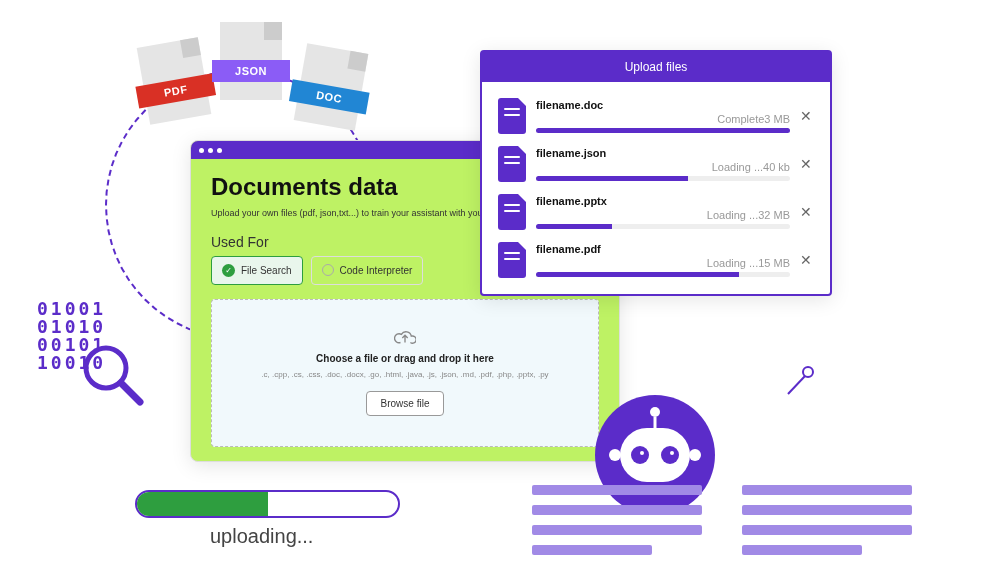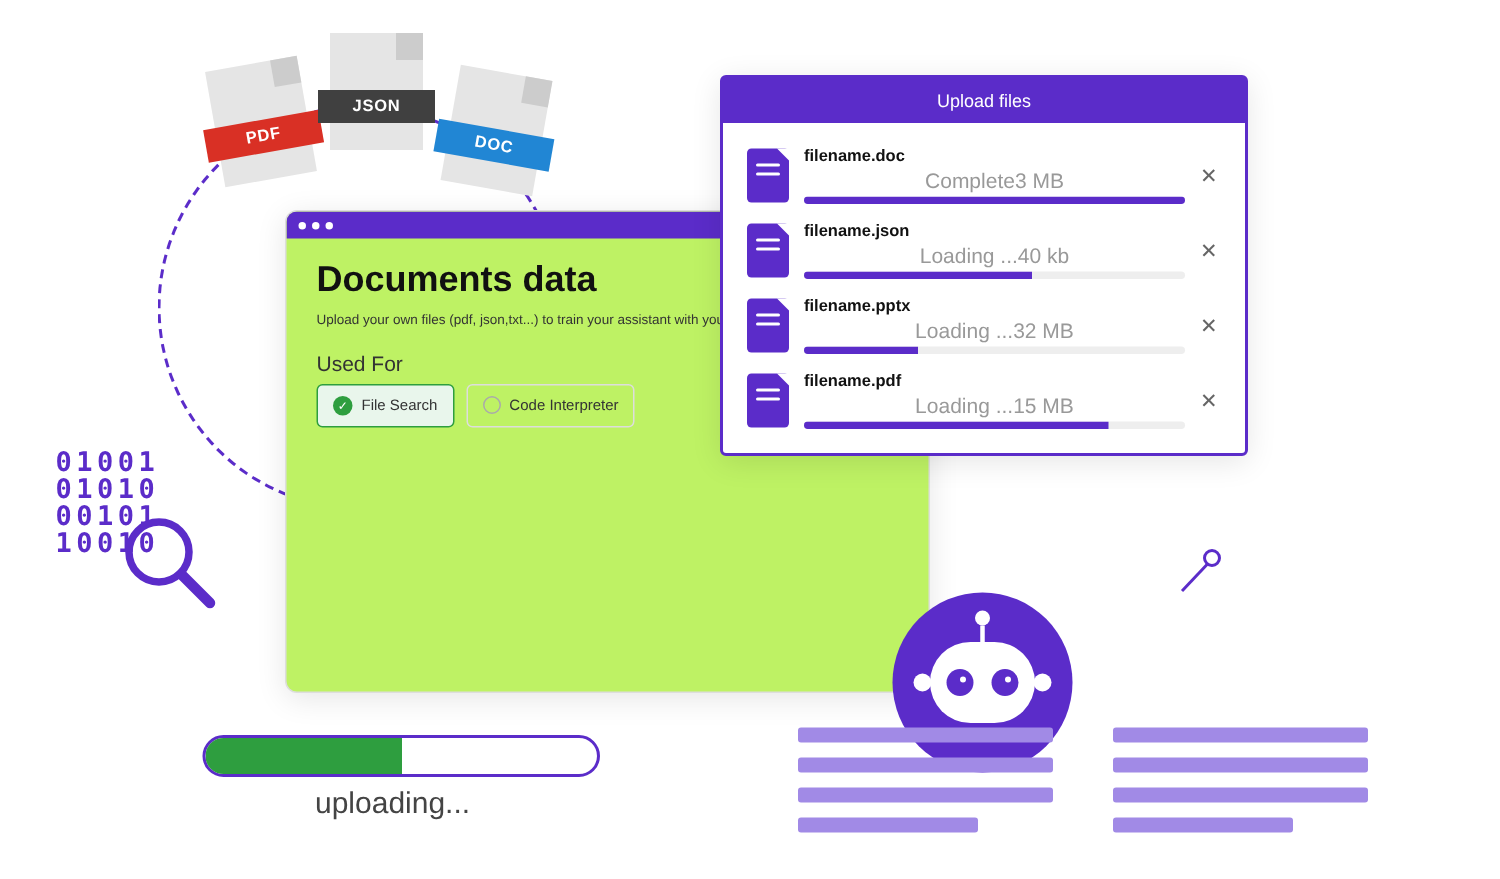--- a/index.html
+++ b/index.html
@@ -7,21 +7,21 @@
 
 
 .dotted-circle{position:absolute;left:105px;top:70px;width:270px;height:270px;border:2px dashed #5b2cc9;border-radius:50%}
 
 
 .file-card{position:absolute;width:62px;height:78px}
 .file-shape{width:100%;height:100%;background:#e5e5e5;position:relative}
 .file-corner{position:absolute;top:0;right:0;width:18px;height:18px;background:#ccc}
 .file-band{position:absolute;bottom:18px;left:-8px;right:-8px;height:22px;color:#fff;font-size:11px;font-weight:700;display:flex;align-items:center;justify-content:center;letter-spacing:0.5px}
 .pdf .file-band{background:#d93025}
-.json .file-band{background:#404040}
+.json .file-band{background:#8b5cf6}
 .doc .file-band{background:#2186d4}
 .pdf{left:143px;top:42px;transform:rotate(-10deg)}
 .json{left:220px;top:22px}
 .doc{left:300px;top:48px;transform:rotate(10deg)}
 
 
 .win-main{position:absolute;left:190px;top:140px;width:430px;height:322px;background:#bef264;border:1px solid #ddd;border-radius:8px;box-shadow:0 4px 20px rgba(0,0,0,0.1);overflow:hidden}
 .win-header{height:18px;background:#5b2cc9;display:flex;align-items:center;padding:0 8px;gap:4px}
 .win-dot{width:5px;height:5px;border-radius:50%;background:#fff}
 .win-body{padding:14px 20px}
@@ -44,21 +44,21 @@
 .up-header{height:30px;background:#5b2cc9;color:#fff;display:flex;align-items:center;justify-content:center;font-size:12px}
 .up-body{padding:10px 6px}
 .file-row{display:flex;align-items:center;padding:6px 10px;gap:10px}
 .file-icon{width:28px;height:36px;background:#5b2cc9;border-radius:3px;position:relative;flex-shrink:0}
 .file-icon::before,.file-icon::after{content:"";position:absolute;left:6px;right:6px;height:2px;background:#fff;border-radius:1px}
 .file-icon::before{top:10px}
 .file-icon::after{top:16px}
 .file-fold{position:absolute;top:0;right:0;width:0;height:0;border-left:8px solid transparent;border-top:8px solid #fff}
 .file-info{flex:1;min-width:0}
 .file-name{font-size:11px;font-weight:700;color:#111}
-.file-meta{display:flex;justify-content:center;font-size:14px;color:#999;margin-top:2px}
+.file-meta{display:flex;justify-content:flex-end;font-size:11px;color:#999;margin-top:2px}
 .file-bar{width:100%;height:5px;background:#eee;border-radius:3px;margin-top:3px;overflow:hidden}
 .file-fill{height:100%;background:#5b2cc9}
 .file-close{width:14px;color:#666;font-size:14px;cursor:pointer;flex-shrink:0}
 
 
 .binary{position:absolute;left:37px;top:300px;font-family:monospace;font-size:18px;font-weight:700;color:#5b2cc9;line-height:1;letter-spacing:3px}
 .mag{position:absolute;left:78px;top:340px}
 
 
 .up-track{position:absolute;left:135px;top:490px;width:265px;height:28px;border:2px solid #5b2cc9;border-radius:16px;background:#fff;overflow:hidden}
@@ -116,20 +116,28 @@
     <div class="option-row">
       <div class="option selected">
         <span class="opt-check">✓</span>
         <span>File Search</span>
       </div>
       <div class="option">
         <span class="opt-radio"></span>
         <span>Code Interpreter</span>
       </div>
     </div>
+    <div class="dropzone">
+      <svg class="cloud-icon" width="22" height="18" viewBox="0 0 24 20">
+        <path fill="none" stroke="#888" stroke-width="1.5" d="M7 15 A5 5 0 1 1 8 6 A6 6 0 0 1 19 8 A4 4 0 1 1 18 15 M12 7 L12 15 M9 10 L12 7 L15 10"></path>
+      </svg>
+      <div class="drop-title">Choose a file or drag and drop it here</div>
+      <div class="drop-sub">.c, .cpp, .cs, .css, .doc, .docx, .go, .html, .java, .js, .json, .md, .pdf, .php, .pptx, .py</div>
+      <button class="browse-btn">Browse file</button>
+    </div>
   </div>
 </div>
 
 <div class="win-up">
   <div class="up-header">Upload files</div>
   <div class="up-body" id="up-body">
       <div class="file-row">
         <div class="file-icon">
           <div class="file-fold"></div>
         </div>

